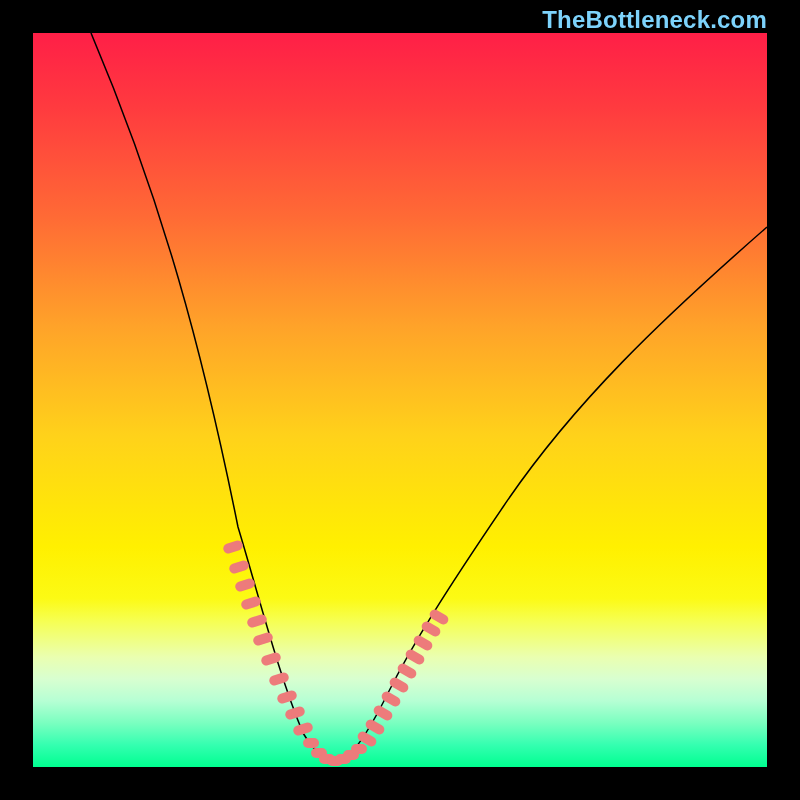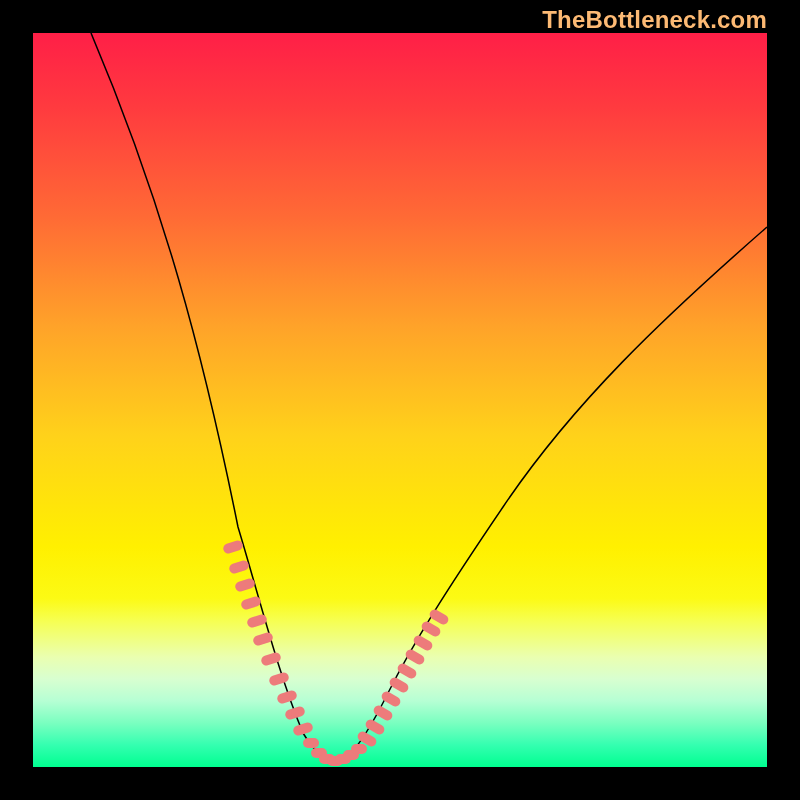--- a/index.html
+++ b/index.html
@@ -37,21 +37,21 @@
       #b6ffd4 91%,
       #7affc0 94%,
       #34ffb0 97%,
       #00ff90 100%
     );
   }
   .attribution {
     position: absolute;
     top: 6px;
     right: 33px;
-    color: #fdba74;
+    color: #7dd3fc;
     font-size: 24px;
     font-weight: 600;
     letter-spacing: 0.2px;
   }
   svg.curve {
     position: absolute;
     inset: 0;
   }
   .curve path.main {
     fill: none;

